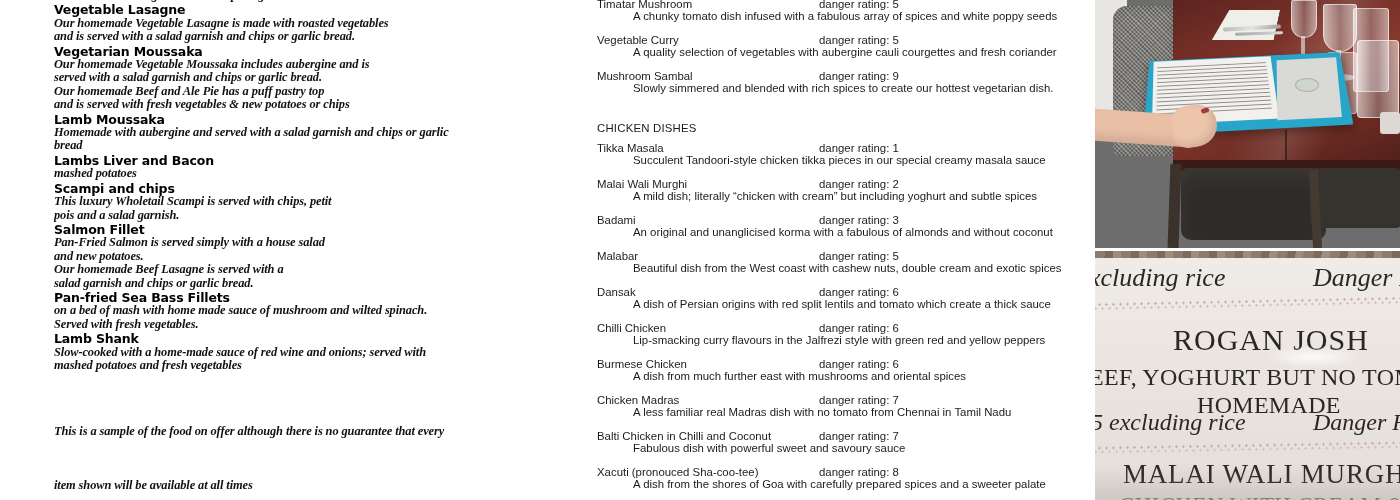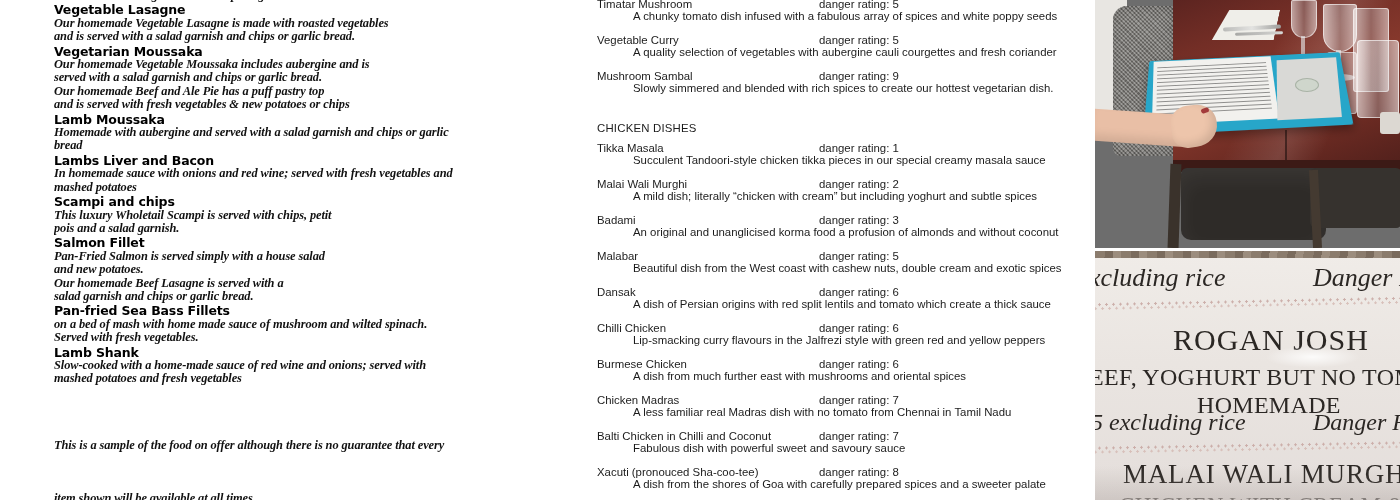--- a/index.html
+++ b/index.html
@@ -199,21 +199,20 @@
     </div>
 
     <div>
       <div class="l-head">Lamb Moussaka</div>
       <div class="l-desc">Homemade with aubergine and served with a salad garnish and chips or garlic</div>
       <div class="l-desc">bread</div>
     </div>
 
     <div>
       <div class="l-head">Lambs Liver and Bacon</div>
-      <div class="l-desc">In homemade sauce with onions and red wine; served with fresh vegetables and</div>
       <div class="l-desc">mashed potatoes</div>
     </div>
 
     <div>
       <div class="l-head">Scampi and chips</div>
       <div class="l-desc">This luxury Wholetail Scampi is served with chips, petit</div>
       <div class="l-desc">pois and a salad garnish.</div>
     </div>
 
     <div>
@@ -276,21 +275,21 @@
       <div class="m-desc">Succulent Tandoori-style chicken tikka pieces in our special creamy masala sauce</div>
     </div>
     <div class="m-item">
       <div class="m-name">Malai Wali Murghi</div>
       <div class="m-rating">danger rating: 2</div>
       <div class="m-desc">A mild dish; literally “chicken with cream” but including yoghurt and subtle spices</div>
     </div>
     <div class="m-item">
       <div class="m-name">Badami</div>
       <div class="m-rating">danger rating: 3</div>
-      <div class="m-desc">An original and unanglicised korma food a profusion of almonds and without coconut</div>
+      <div class="m-desc">An original and unanglicised korma with a fabulous of almonds and without coconut</div>
     </div>
     <div class="m-item">
       <div class="m-name">Malabar</div>
       <div class="m-rating">danger rating: 5</div>
       <div class="m-desc">Beautiful dish from the West coast with cashew nuts, double cream and exotic spices</div>
     </div>
     <div class="m-item">
       <div class="m-name">Dansak</div>
       <div class="m-rating">danger rating: 6</div>
       <div class="m-desc">A dish of Persian origins with red split lentils and tomato which create a thick sauce</div>

